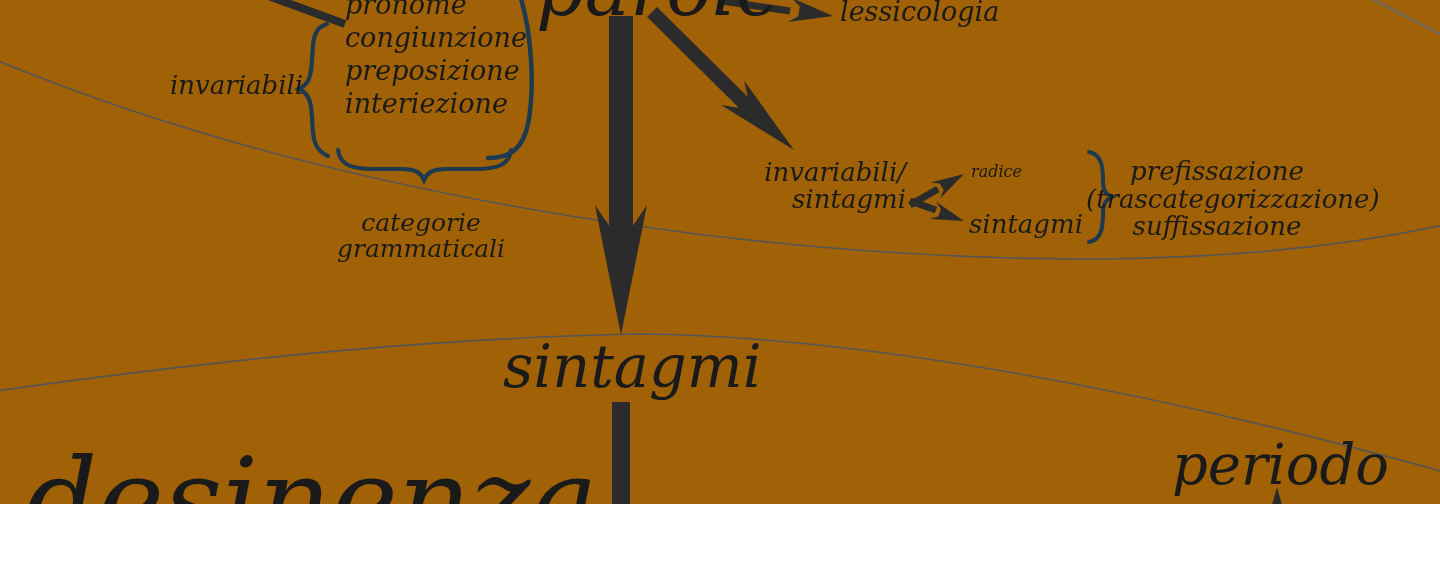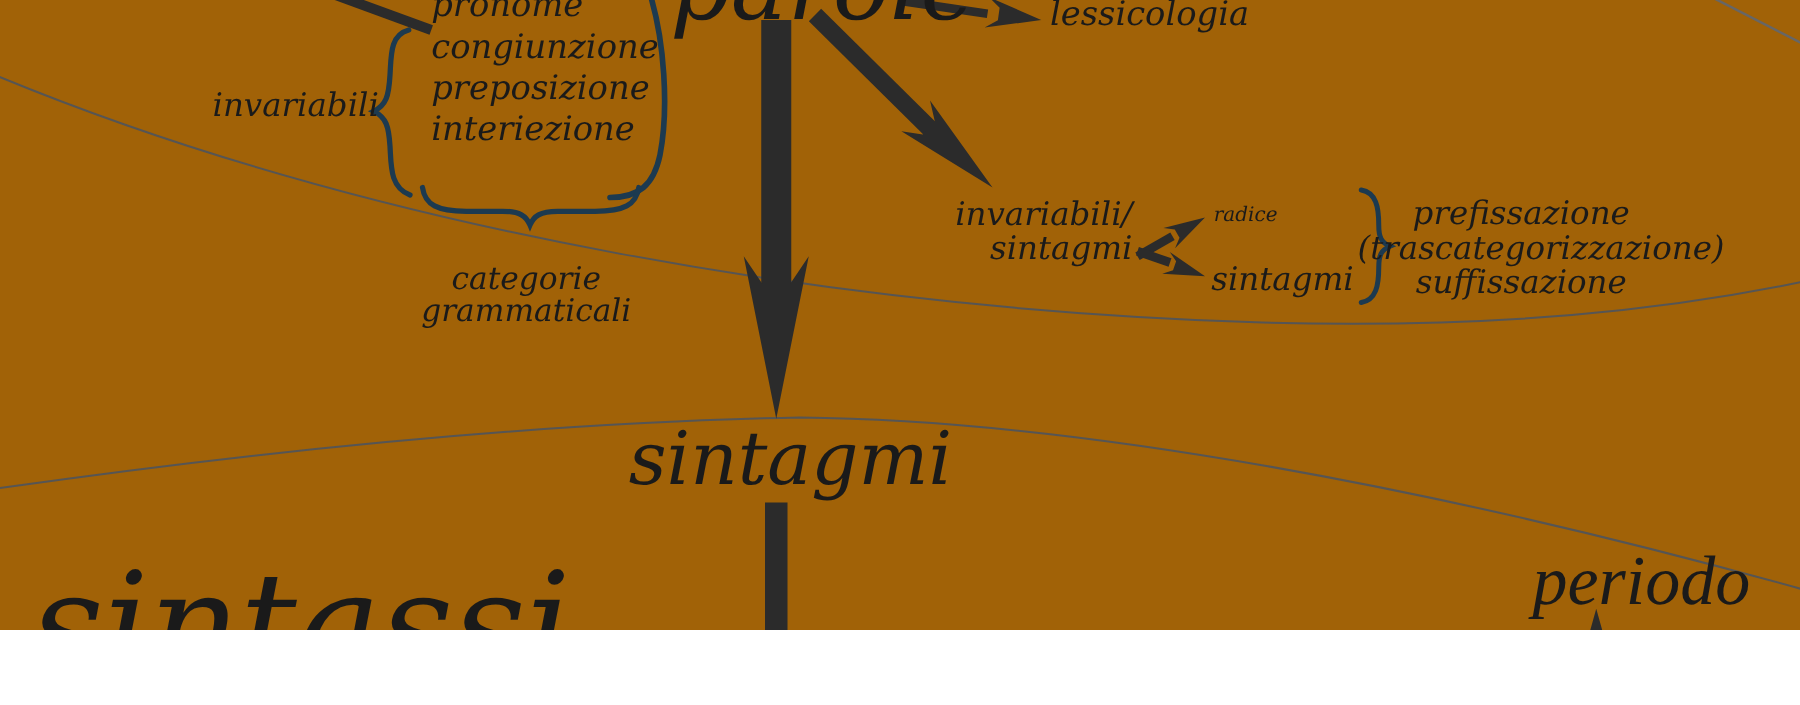--- a/index.html
+++ b/index.html
@@ -20,21 +20,21 @@
   }
   .stack{line-height:33px;}
   .stack span{display:block;}
   .center{text-align:center;}
   .right{text-align:right;}
   
   .n-parole{left:536px;top:-51px;font-size:76px;}
   .n-lessicologia{left:840px;top:-2px;font-size:27px;}
   .n-sintagmi{left:503px;top:336px;font-size:59px;}
   .n-sintassi{left:25px;top:440px;font-size:113px;}
-  .n-periodo{left:1226px;top:436px;font-size:56px;font-family:Liberation Serif, serif;}
+  .n-periodo{left:1172px;top:436px;font-size:56px;}
   .n-ellissi{left:1000px;top:540px;font-size:26px;}
   .word-list{left:345px;top:-12px;font-size:27px;}
   .lbl-invariabili{left:170px;top:72px;font-size:26px;}
   .cap-categorie{left:331px;top:210px;width:180px;font-size:25px;line-height:26px;}
   .blk-variability{left:726px;top:159px;width:180px;font-size:26px;line-height:27px;}
   .lbl-radice{left:971px;top:149px;font-size:16px;margin-top:15px;}
   .lbl-desinenza{left:969px;top:211px;font-size:26px;}
   .blk-processes{left:1086px;top:158px;width:262px;font-size:26px;line-height:27.5px;}
 </style>
 </head>
@@ -100,21 +100,21 @@
   </div>
   <div class="t lbl-invariabili">invariabili</div>
   <div class="t cap-categorie center stack">
     <span>categorie</span>
     <span>grammaticali</span>
   </div>
 
   <div class="t n-parole">parole</div>
   <div class="t n-lessicologia">lessicologia</div>
   <div class="t n-sintagmi">sintagmi</div>
-  <div class="t n-sintassi">sintassi</div>
+  <div class="t n-sintassi">desinenza</div>
   <div class="t n-periodo">periodo</div>
   <div class="t n-ellissi">ellissi</div>
 
   <div class="t blk-variability right stack">
     <span>invariabili/</span>
     <span>sintagmi</span>
   </div>
   <div class="t lbl-radice">radice</div>
   <div class="t lbl-desinenza">sintagmi</div>
   <div class="t blk-processes center stack">

